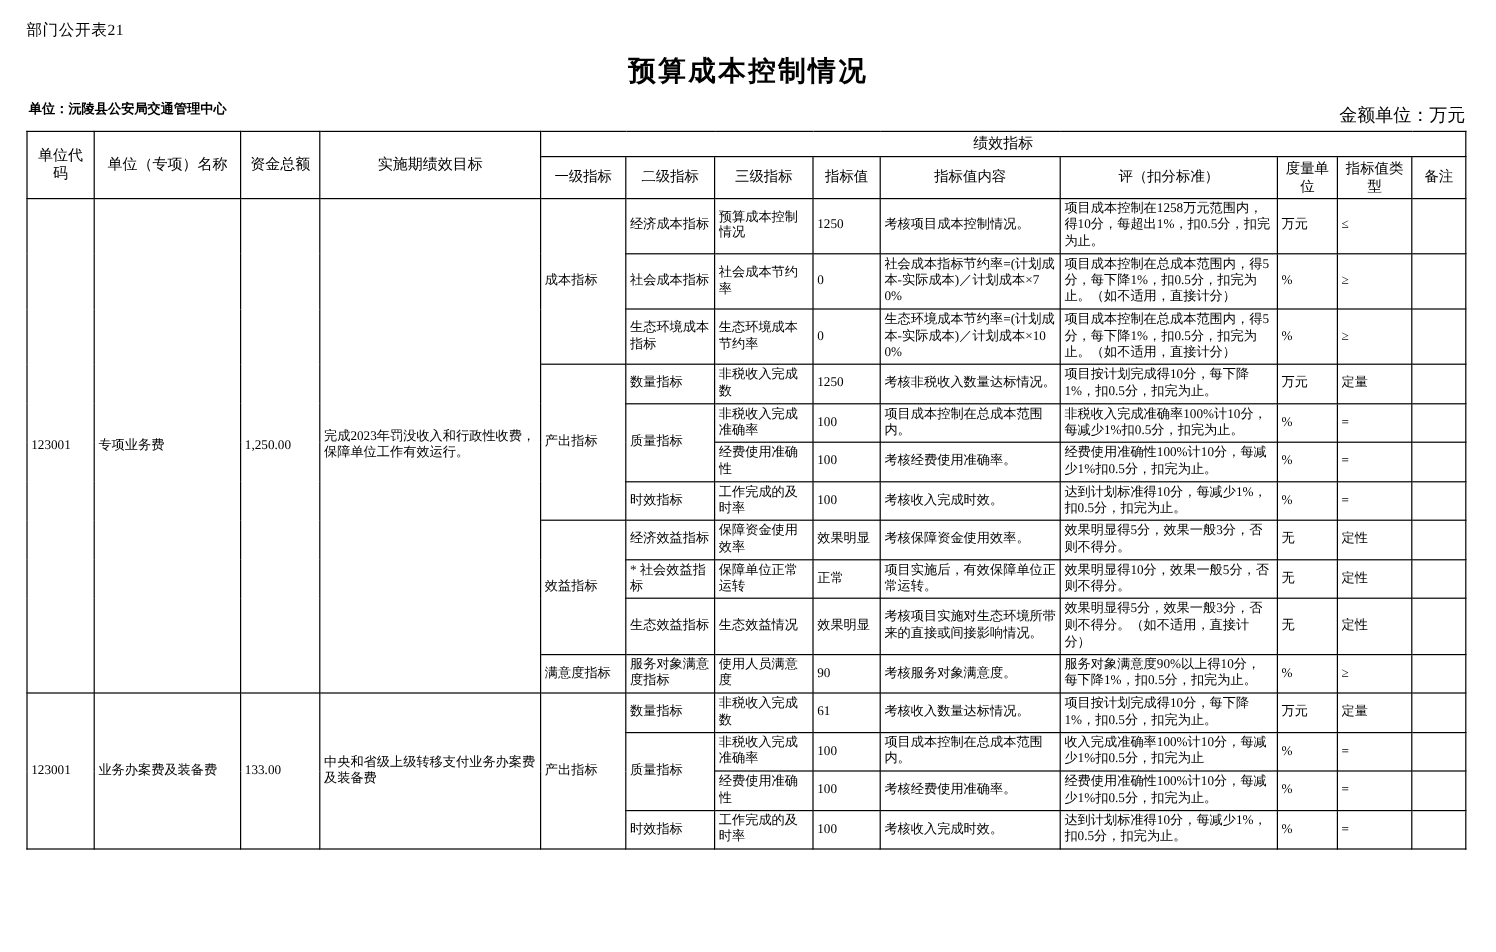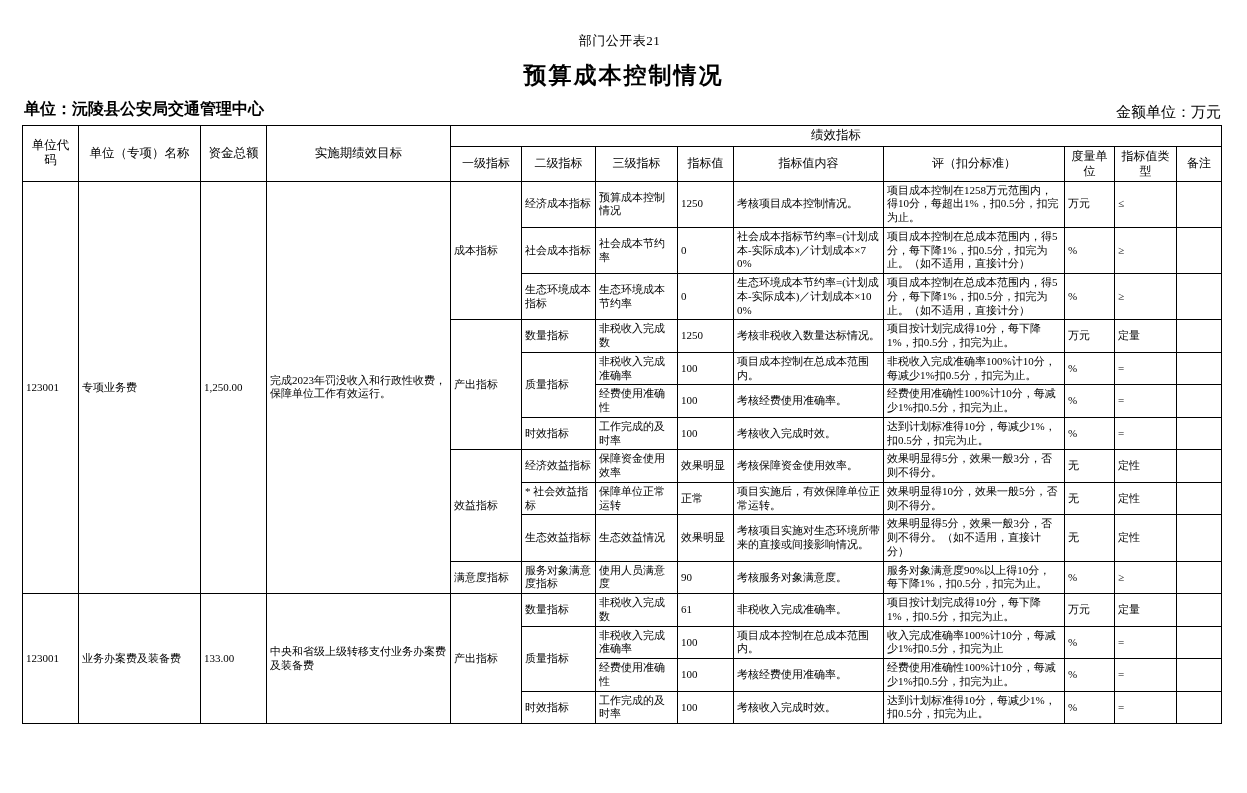--- a/index.html
+++ b/index.html
@@ -16,23 +16,23 @@
     overflow: hidden;
   }
   .page {
     position: relative;
     width: 1247px;
     height: 793px;
     box-sizing: border-box;
     padding: 0 22px;
   }
   .topright {
-    text-align: center;
+    text-align: left;
     font-size: 13px;
-    padding-top: 32px;
+    padding-top: 16px;
     padding-right: 8px;
     letter-spacing: 0.5px;
   }
   .doc-title {
     text-align: center;
     font-size: 23px;
     font-weight: bold;
     letter-spacing: 2px;
     margin-top: 10px;
     margin-bottom: 6px;
@@ -42,21 +42,21 @@
     height: 22px;
     margin-top: 8px;
     margin-bottom: 4px;
     font-size: 12.5px;
   }
   .unit-left {
     position: absolute;
     left: 2px;
     top: 0;
     font-weight: bold;
-    font-size: 16px;
+    font-size: 11px;
   }
   .unit-right {
     position: absolute;
     right: 4px;
     top: 4px;
     font-size: 15px;
   }
   table.main {
     border-collapse: collapse;
     width: 994px;
@@ -416,21 +416,21 @@
           <td rowspan="4">中央和省级上级转移支付业务办案费及装备费</td>
           <td rowspan="4" class="center">产出指标</td>
           <td rowspan="1">数量指标</td>
           <td>
             <span class="clipped">非税收入完成数</span>
           </td>
           <td>
             <span class="clipped">61</span>
           </td>
           <td>
-            <span class="clipped">非税收入完成准确率。</span>
+            <span class="clipped">考核收入数量达标情况。</span>
           </td>
           <td>
             <span class="clipped">项目按计划完成得10分，每下降1%，扣0.5分，扣完为止。</span>
           </td>
           <td>
             <span class="clipped">万元</span>
           </td>
           <td>
             <span class="clipped">定量</span>
           </td>

